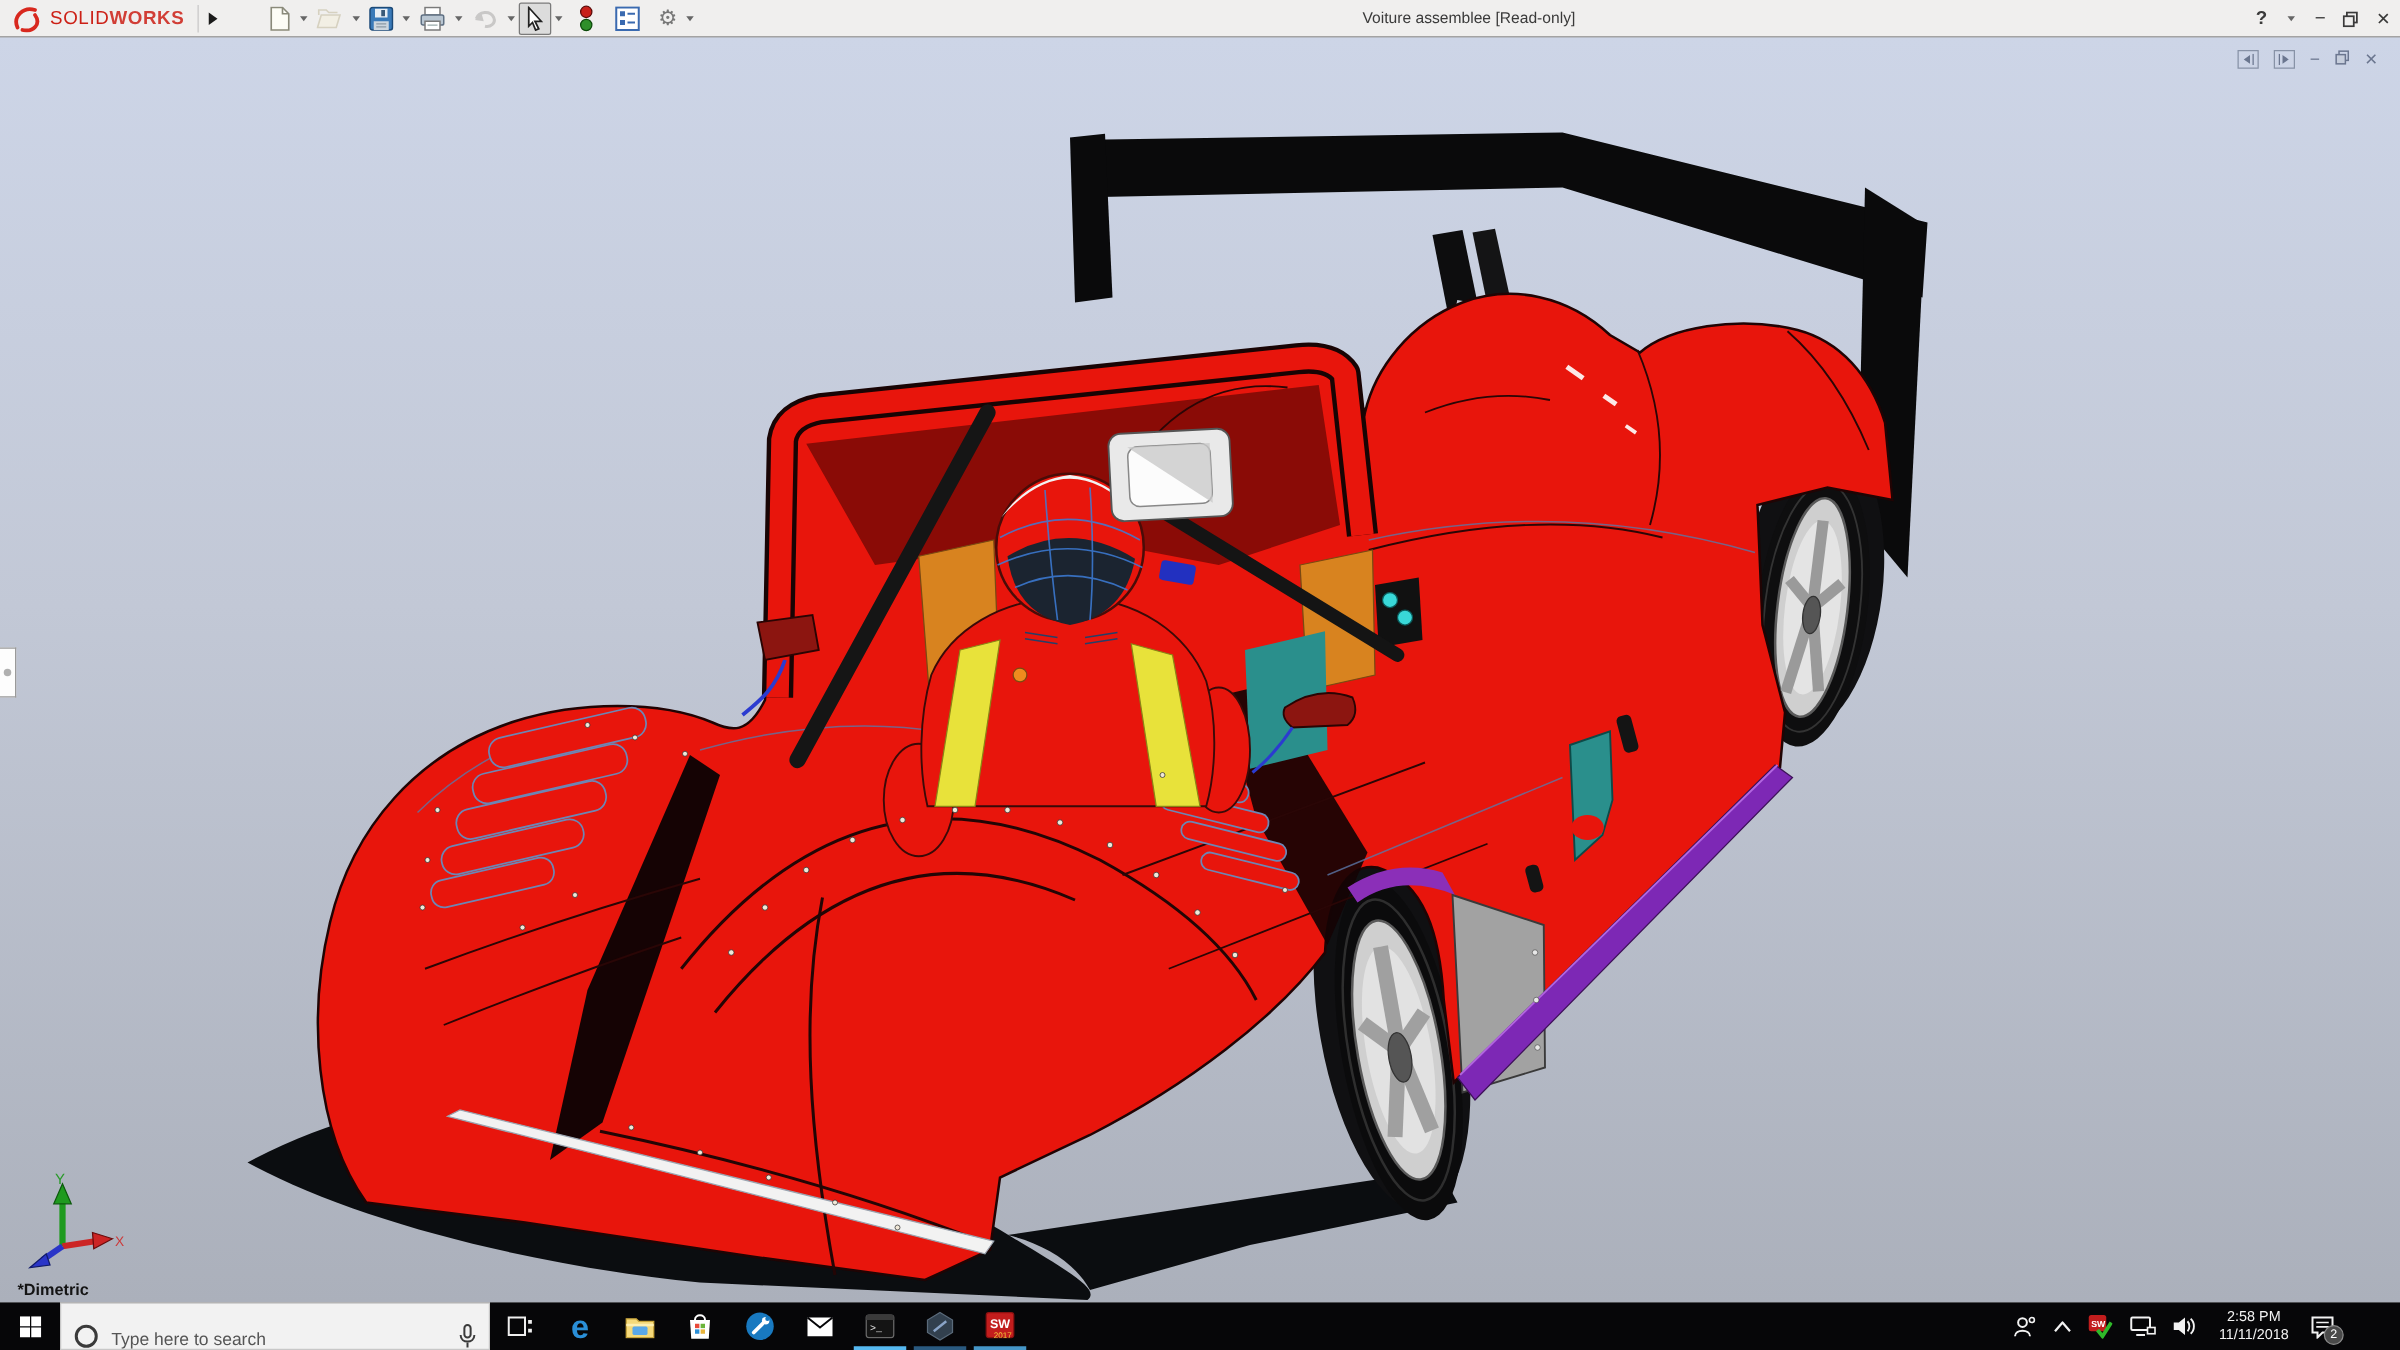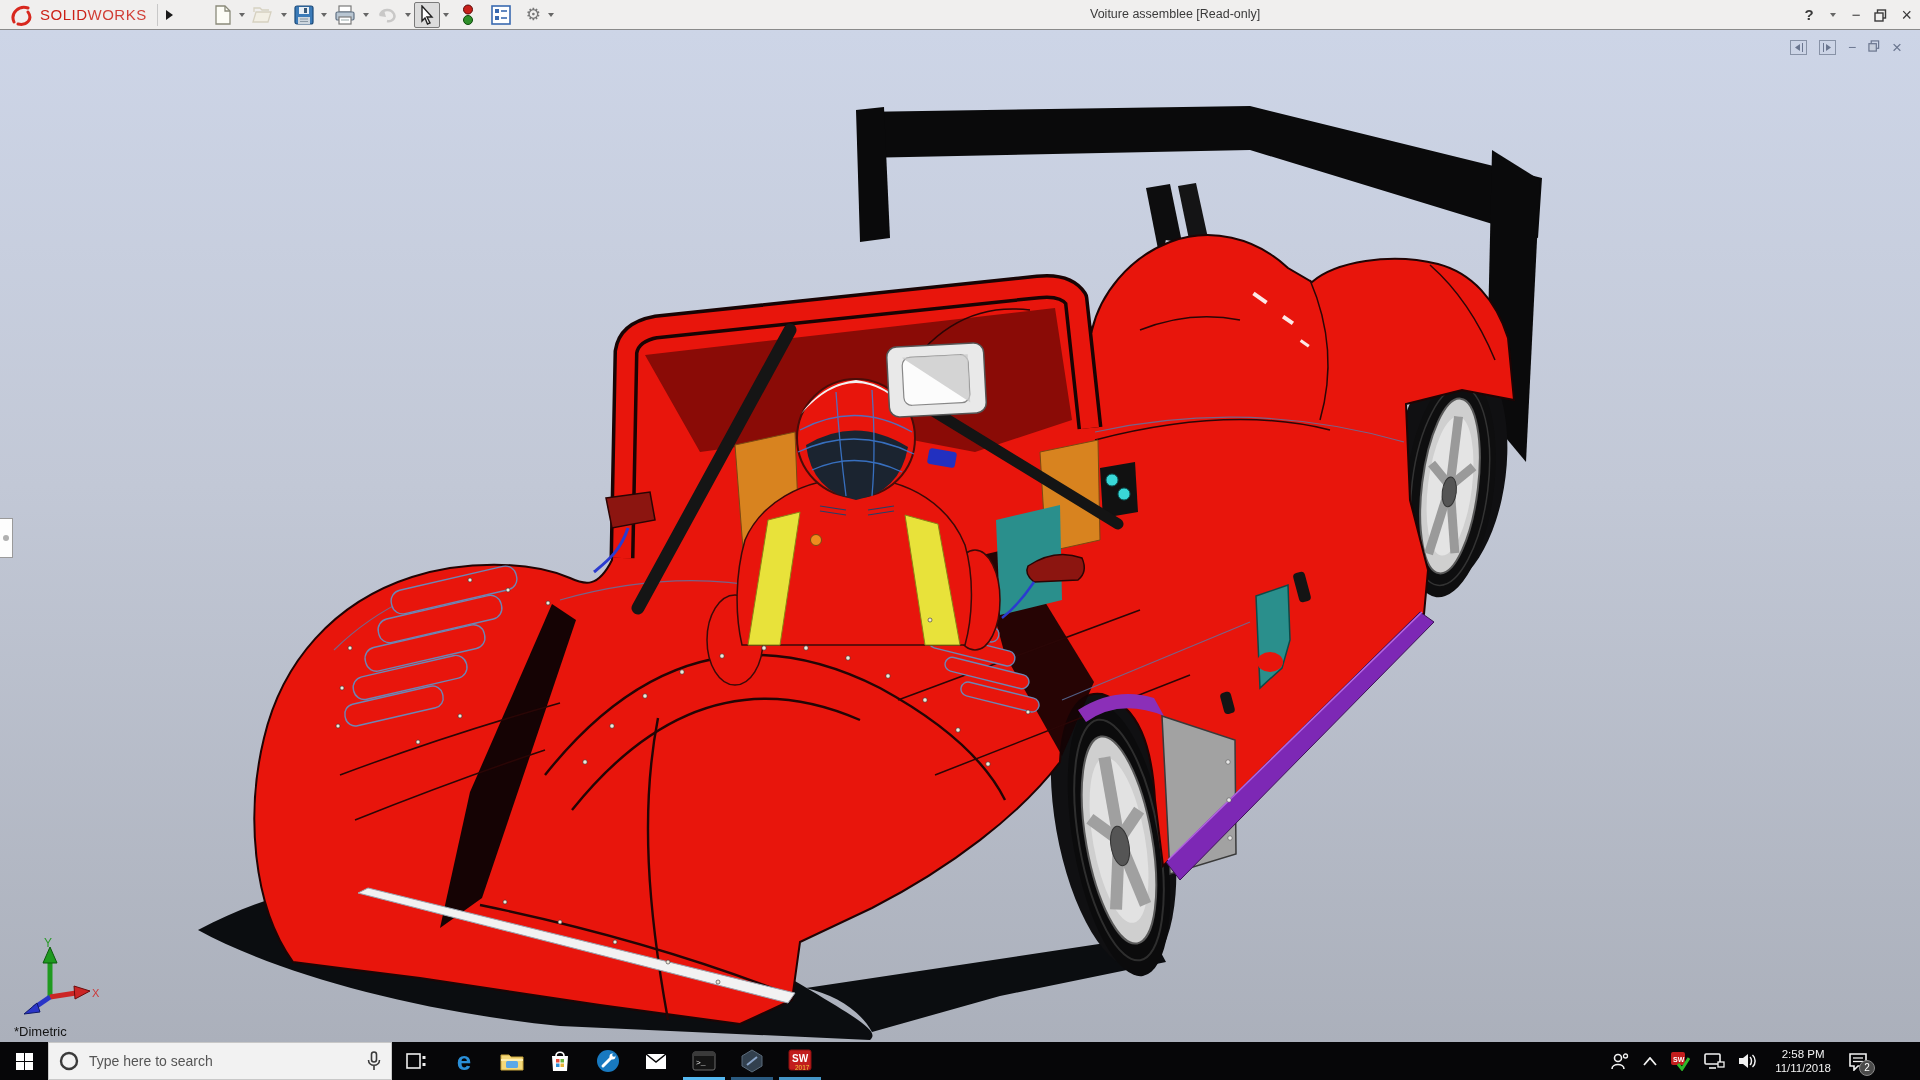--- a/index.html
+++ b/index.html
@@ -13,21 +13,21 @@
   }
   *{margin:0;padding:0;box-sizing:border-box;}
   html,body{width:1920px;height:1080px;overflow:hidden;font-family:"Liberation Sans",sans-serif;}
   .app{position:relative;width:1920px;height:1080px;background:#888;}
 
   
   .titlebar{position:absolute;left:0;top:0;width:1920px;height:30px;background:var(--titlebar_bg);
     border-bottom:1px solid #8a8a8a;display:flex;align-items:center;}
   .brand{display:flex;align-items:center;gap:4px;padding:0 8px 0 10px;height:100%;}
   .brand-text{font-size:15px;color:#cc2016;letter-spacing:.5px;white-space:nowrap;}
-  .brand-text b{font-weight:400;} .brand-text span{font-weight:400;opacity:.85;}
+  .brand-text b{font-weight:400;} .brand-text span{font-weight:700;opacity:.85;}
   .menu-sep{width:1px;height:22px;background:#c8c8c8;margin:0 2px;}
   .menu-arrow{width:20px;height:24px;display:flex;align-items:center;justify-content:center;cursor:pointer;}
   .menu-arrow i{display:block;width:0;height:0;border-left:7px solid #1a1a1a;border-top:5px solid transparent;border-bottom:5px solid transparent;}
   .tools{display:flex;align-items:center;gap:1px;margin-left:30px;}
   .tbtn{height:26px;display:flex;align-items:center;justify-content:center;padding:0 3px;border:1px solid transparent;border-radius:2px;cursor:pointer;}
   .tbtn.pressed{background:#dcdcdc;border-color:#7a7a7a;}
   .tbtn.disabled{opacity:.45;cursor:default;}
   .caret{width:10px;height:26px;display:flex;align-items:center;justify-content:center;cursor:pointer;}
   .caret i{width:0;height:0;border-top:4px solid #666;border-left:3.5px solid transparent;border-right:3.5px solid transparent;display:block;}
   .title-text{position:absolute;left:1090px;top:7px;font-size:12.5px;color:#3a3a3a;text-align:right;}
@@ -39,26 +39,26 @@
   
   .viewport{position:absolute;left:0;top:30px;width:1920px;height:1012px;
     background:linear-gradient(180deg,var(--bg_top) 0%,var(--bg_mid) 45%,var(--bg_bottom) 100%);}
   .viewport svg.scene{position:absolute;left:0;top:0;width:100%;height:100%;}
   .vp-controls{position:absolute;right:18px;top:10px;display:flex;align-items:center;gap:12px;opacity:.85;}
   .vp-box{width:17px;height:15px;border:1px solid #7c879c;display:flex;align-items:center;justify-content:center;cursor:pointer;}
   .vp-glyph{color:#5a6680;font-size:14px;cursor:pointer;line-height:15px;}
   .side-tab{position:absolute;left:0;top:488px;width:13px;height:40px;background:#fdfdfd;border:1px solid #9a9a9a;border-left:none;cursor:pointer;}
   .side-tab i{position:absolute;left:3px;top:16px;width:6px;height:6px;border-radius:50%;background:#b0b0b0;}
   .triad{position:absolute;left:16px;top:905px;width:86px;height:84px;}
-  .view-label{position:absolute;left:14px;top:994px;font-size:13px;font-weight:400;color:#141414;}
+  .view-label{position:absolute;left:14px;top:994px;font-size:13px;font-weight:700;color:#141414;}
 
   
   .taskbar{position:absolute;left:0;top:1042px;width:1920px;height:38px;background:var(--taskbar_bg);display:flex;align-items:stretch;}
   .tb-start{width:48px;display:flex;align-items:center;justify-content:center;cursor:pointer;}
-  .tb-search{width:344px;background:var(--search_bg);display:flex;align-items:center;padding:0 10px;gap:10px;cursor:text;border:1px solid #c8c8c8;}
+  .tb-search{width:344px;background:var(--search_bg);display:flex;align-items:flex-end;padding:0 10px;gap:10px;cursor:text;border:1px solid #c8c8c8;}
   .tb-search input{flex:1;border:none;background:transparent;outline:none;font-size:14px;color:#444;font-family:"Liberation Sans",sans-serif;}
   .tb-search input::placeholder{color:#555;opacity:1;}
   .tb-app{width:48px;position:relative;display:flex;align-items:center;justify-content:center;cursor:pointer;}
   .tb-app .underline{position:absolute;left:3px;right:3px;bottom:0;height:3px;}
   .tray{margin-left:auto;display:flex;align-items:center;gap:13px;padding-right:24px;}
   .tray-ic{display:flex;align-items:center;justify-content:center;cursor:pointer;position:relative;}
   .clock{color:var(--tray_white);font-size:11.5px;line-height:14px;text-align:center;cursor:pointer;padding:0 4px;}
   .badge{position:absolute;right:-7px;bottom:-5px;width:16px;height:16px;border-radius:50%;background:#4a4a4a;border:1px solid #8a8a8a;
     color:#fff;font-size:10px;display:flex;align-items:center;justify-content:center;}
   .show-desktop{width:5px;border-left:1px solid #3a3a3a;cursor:pointer;}

